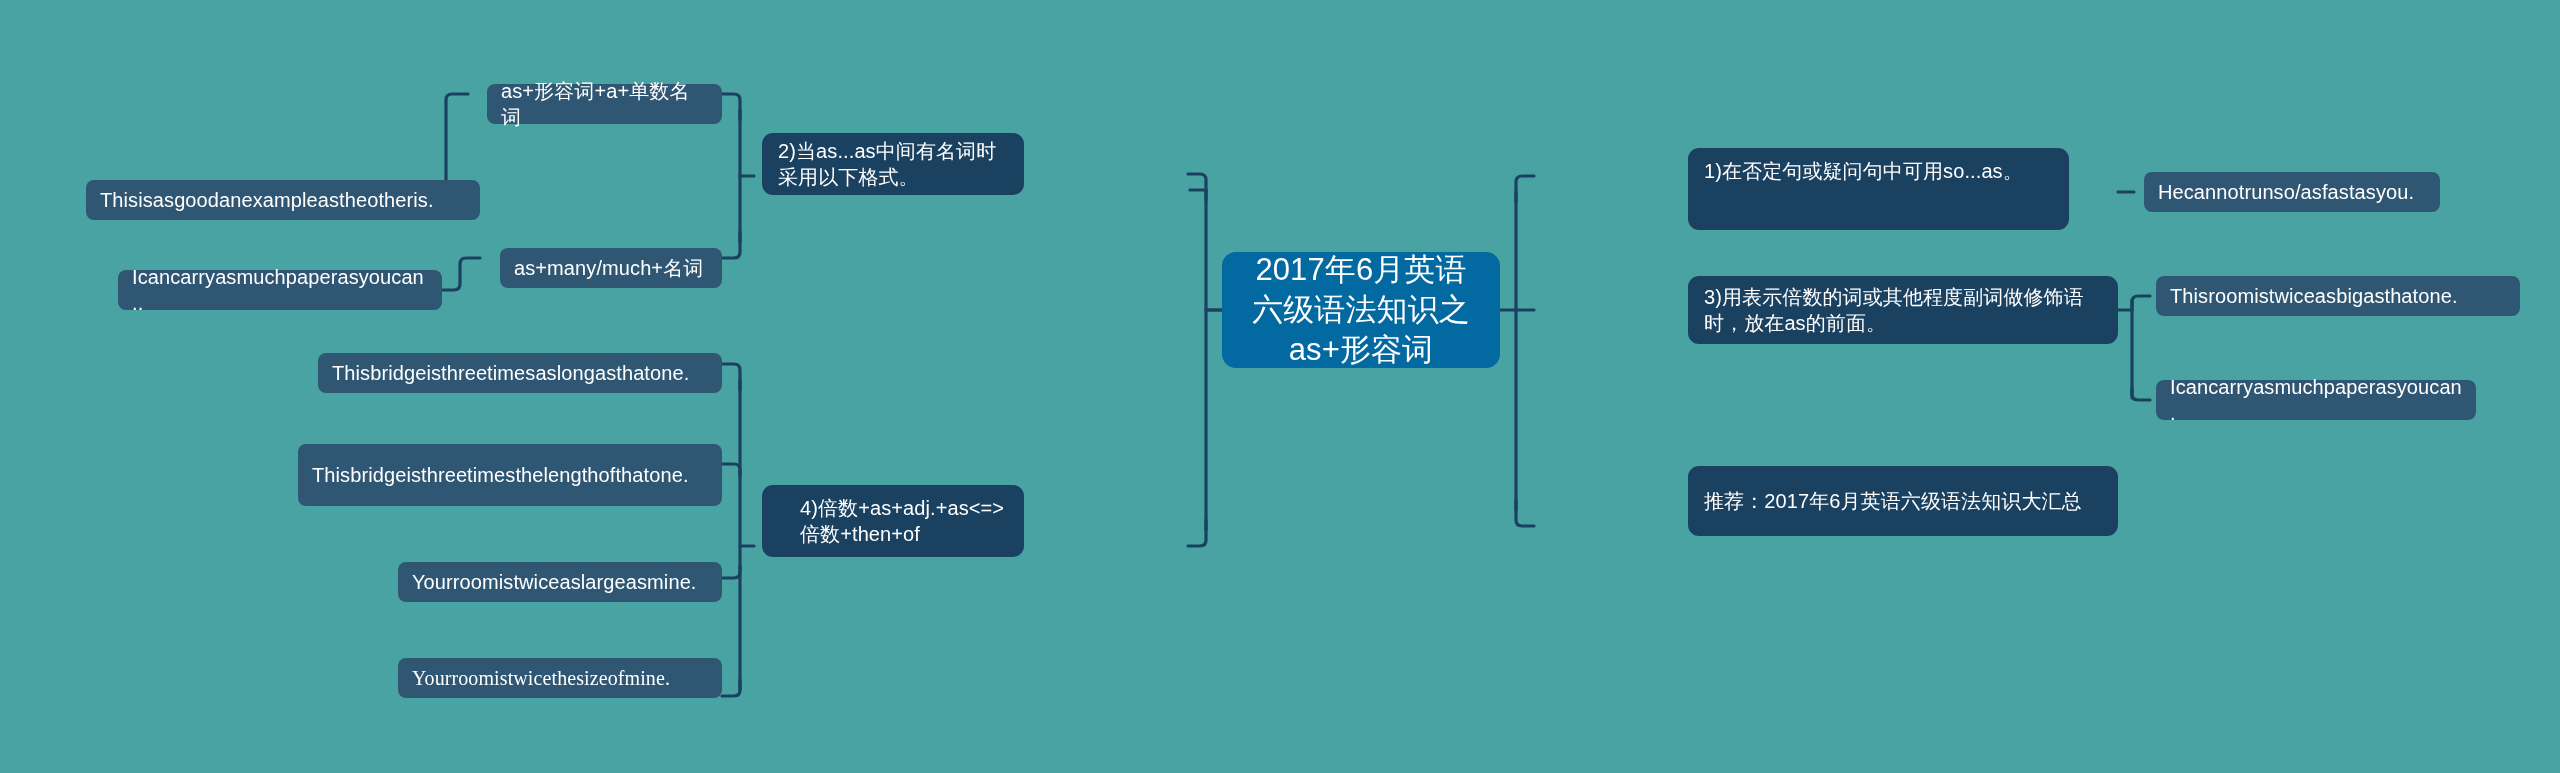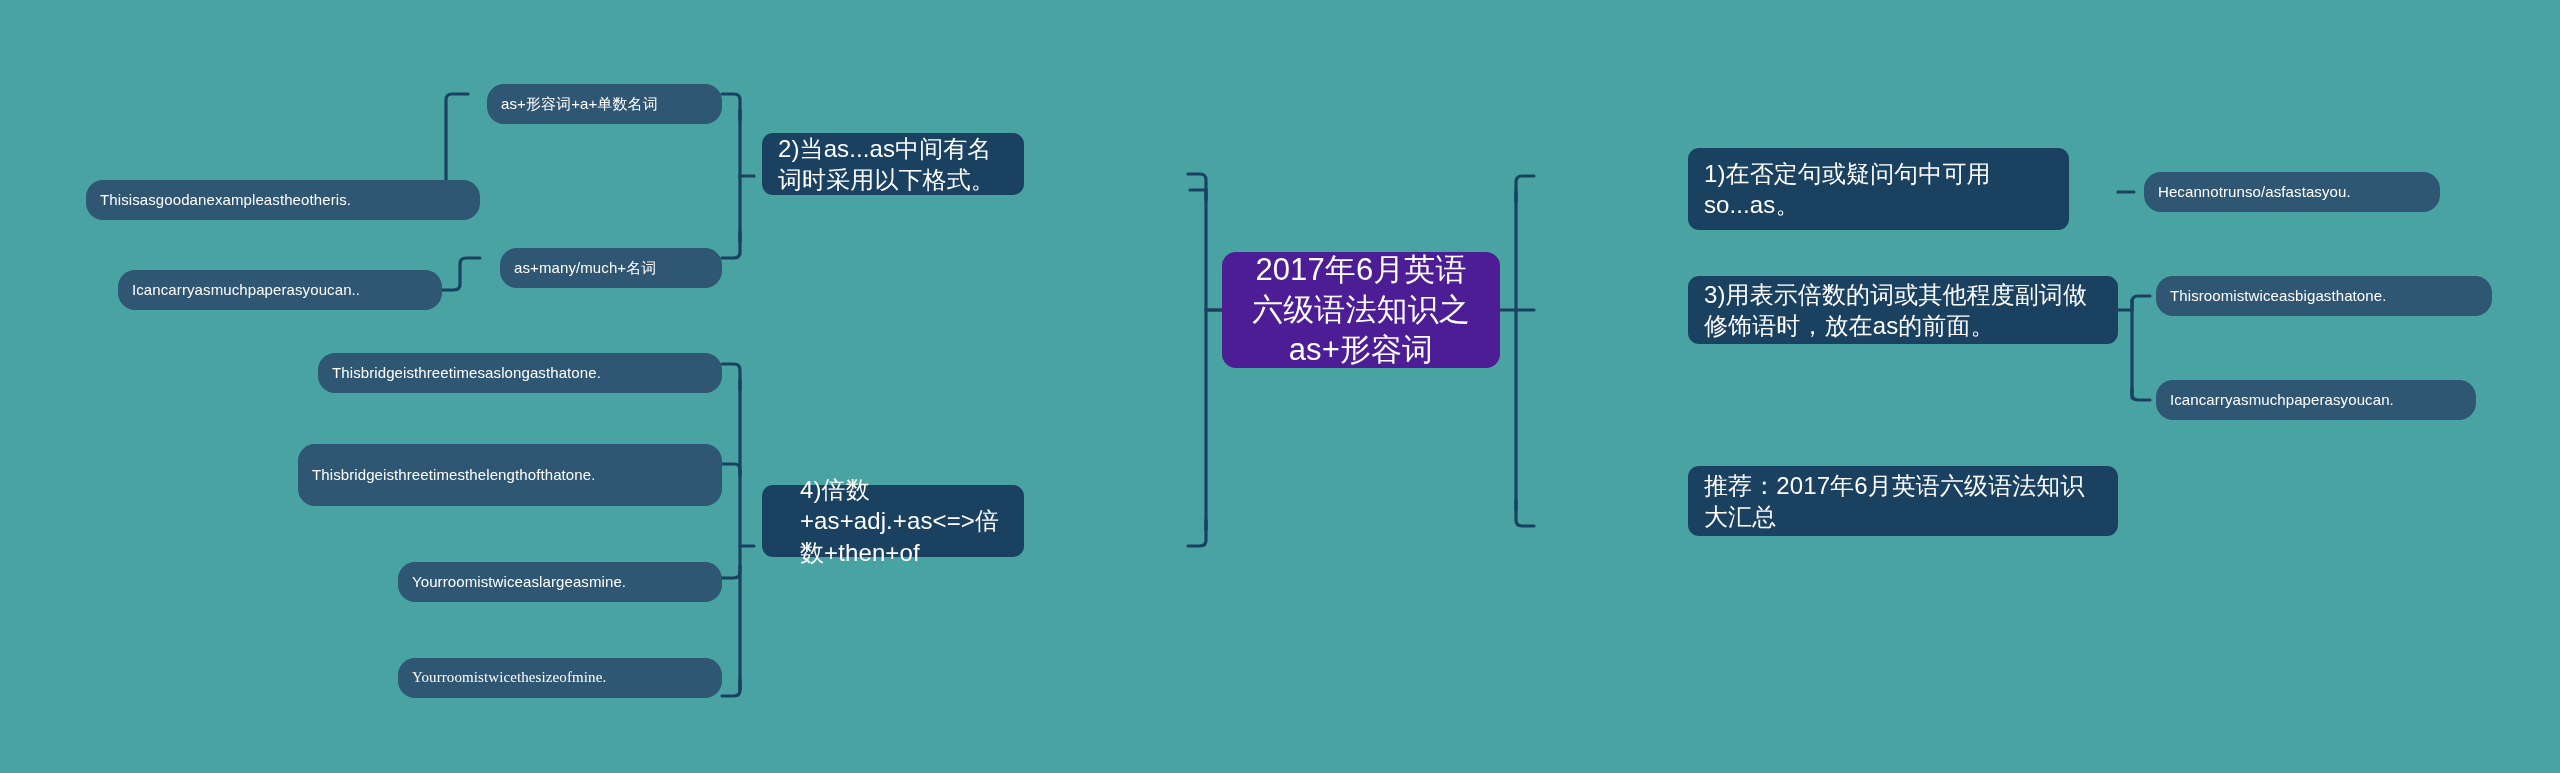--- a/index.html
+++ b/index.html
@@ -39,42 +39,42 @@
     display: flex;
     align-items: center;
     line-height: 1.30;
     letter-spacing: 0.1px;
     word-break: break-word;
     overflow-wrap: anywhere;
   }
 
   
   .node.root {
-    background: #4c1d95;
+    background: #0369a1;
     border-radius: 14px;
     justify-content: center;
     text-align: center;
     font-size: 31px;
     padding: 10px 22px;
   }
 
   
   .node.branch {
     background: #1b4161;
-    font-size: 24px;
+    font-size: 20px;
     padding: 10px 16px;
     border-radius: 11px;
   }
 
   
   .node.leaf {
     background: #2f5672;
-    font-size: 15px;
+    font-size: 20px;
     padding: 7px 14px;
-    border-radius: 17px;
+    border-radius: 8px;
   }
 
   .node .txt {
     display: block;
     width: 100%;
   }
 </style>
 </head>
 <body>
 
@@ -170,21 +170,21 @@
   </div>
 
   <div class="node leaf" style="left:2144px; top:172px; width:296px; height:40px;">
     <span class="txt">Hecannotrunso/asfastasyou.</span>
   </div>
 
   <div class="node branch" style="left:1688px; top:276px; width:430px; height:68px;">
     <span class="txt">3)用表示倍数的词或其他程度副词做修饰语时，放在as的前面。</span>
   </div>
 
-  <div class="node leaf" style="left:2156px; top:276px; width:336px; height:40px;">
+  <div class="node leaf" style="left:2156px; top:276px; width:364px; height:40px;">
     <span class="txt">Thisroomistwiceasbigasthatone.</span>
   </div>
 
   <div class="node leaf" style="left:2156px; top:380px; width:320px; height:40px;">
     <span class="txt">Icancarryasmuchpaperasyoucan.</span>
   </div>
 
   <div class="node branch" style="left:1688px; top:466px; width:430px; height:70px;">
     <span class="txt">推荐：2017年6月英语六级语法知识大汇总</span>
   </div>

